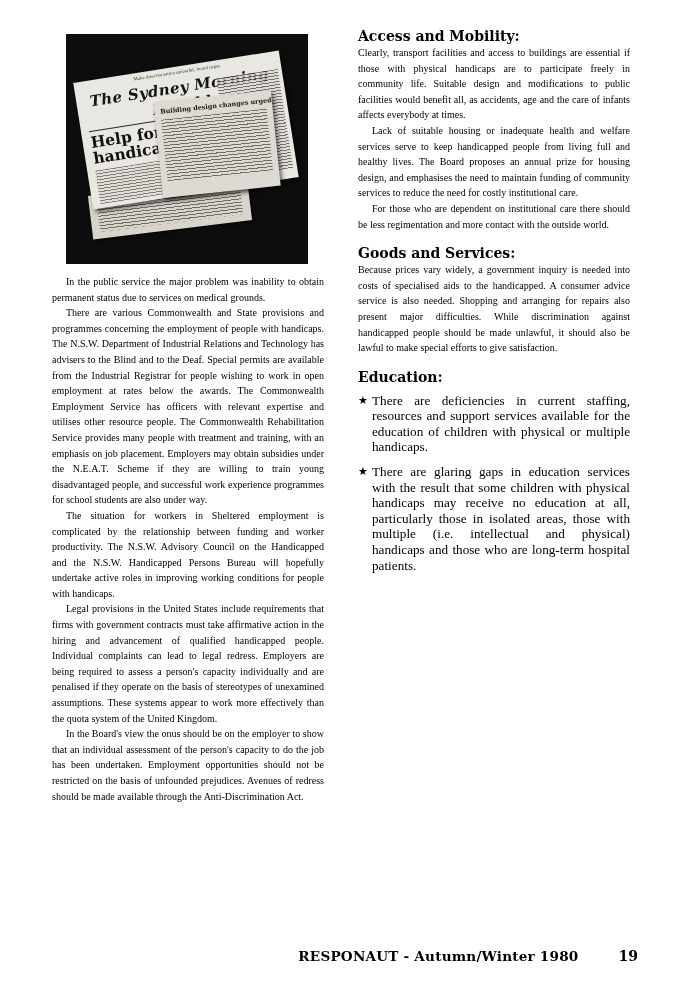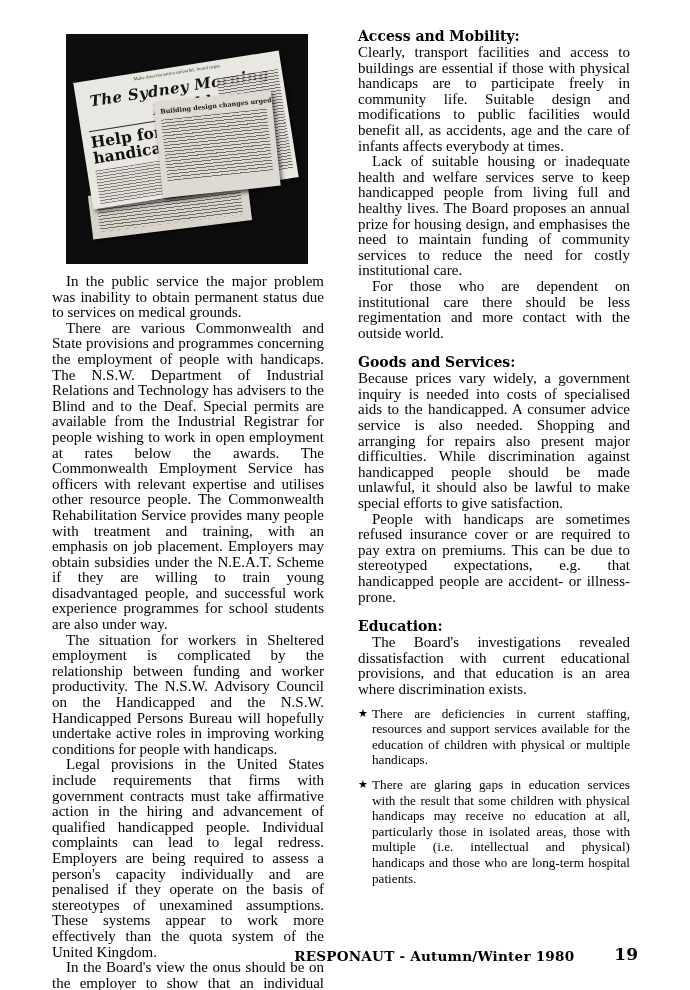--- a/index.html
+++ b/index.html
@@ -25,21 +25,21 @@
     display: flex;
     gap: 34px;
     height: 920px;
   }
   .col {
     width: 272px;
     position: relative;
   }
   p {
     margin: 0;
-    font-size: 15px;
+    font-size: 10px;
     line-height: 15.6px;
     text-align: justify;
     text-indent: 14px;
     -webkit-hyphens: auto;
     hyphens: auto;
   }
   p.noindent {
     text-indent: 0;
   }
   .photo-wrap {
@@ -205,32 +205,32 @@
     top: 0;
     font-size: 11px;
   }
   .footer {
     position: absolute;
     left: 52px;
     right: 52px;
     bottom: 26px;
     display: flex;
     justify-content: flex-end;
-    align-items: flex-end;
+    align-items: flex-start;
   }
   .footer .ftext {
     font-family: "DejaVu Serif", serif;
     font-weight: bold;
     font-size: 13.6px;
     letter-spacing: 0.2px;
   }
   .footer .fpage {
     font-family: "DejaVu Serif", serif;
     font-weight: bold;
-    font-size: 17px;
+    font-size: 14px;
     margin-left: 40px;
   }
 </style>
 </head>
 <body>
 
 <div class="page">
   <div class="columns">
 
     <div class="col col-left">
@@ -265,24 +265,22 @@
 
     <div class="col col-right">
 
       <h3 class="sub">Access and Mobility:</h3>
       <p class="noindent">Clearly, transport facilities and access to buildings are essential if those with physical handicaps are to participate freely in community life. Suitable design and modifications to public facilities would benefit all, as accidents, age and the care of infants affects everybody at times.</p>
       <p>Lack of suitable housing or inadequate health and welfare services serve to keep handicapped people from living full and healthy lives. The Board proposes an annual prize for housing design, and emphasises the need to maintain funding of community services to reduce the need for costly institutional care.</p>
       <p>For those who are dependent on institutional care there should be less regimentation and more contact with the outside world.</p>
 
       <h3 class="sub">Goods and Services:</h3>
       <p class="noindent">Because prices vary widely, a government inquiry is needed into costs of specialised aids to the handicapped. A consumer advice service is also needed. Shopping and arranging for repairs also present major difficulties. While discrimination against handicapped people should be made unlawful, it should also be lawful to make special efforts to give satisfaction.</p>
-      <p>People with handicaps are sometimes refused insurance cover or are required to pay extra on premiums. This can be due to stereotyped expectations, e.g. that handicapped people are accident- or illness-prone.</p>
 
       <h3 class="sub">Education:</h3>
-      <p>The Board's investigations revealed dissatisfaction with current educational provisions, and that education is an area where discrimination exists.</p>
 
       <ul class="bullets">
         <li>
           <span class="star">★</span>
           <span>There are deficiencies in current staffing, resources and support services available for the education of children with physical or multiple handicaps.</span>
         </li>
         <li>
           <span class="star">★</span>
           <span>There are glaring gaps in education services with the result that some children with physical handicaps may receive no education at all, particularly those in isolated areas, those with multiple (i.e. intellectual and physical) handicaps and those who are long-term hospital patients.</span>
         </li>

